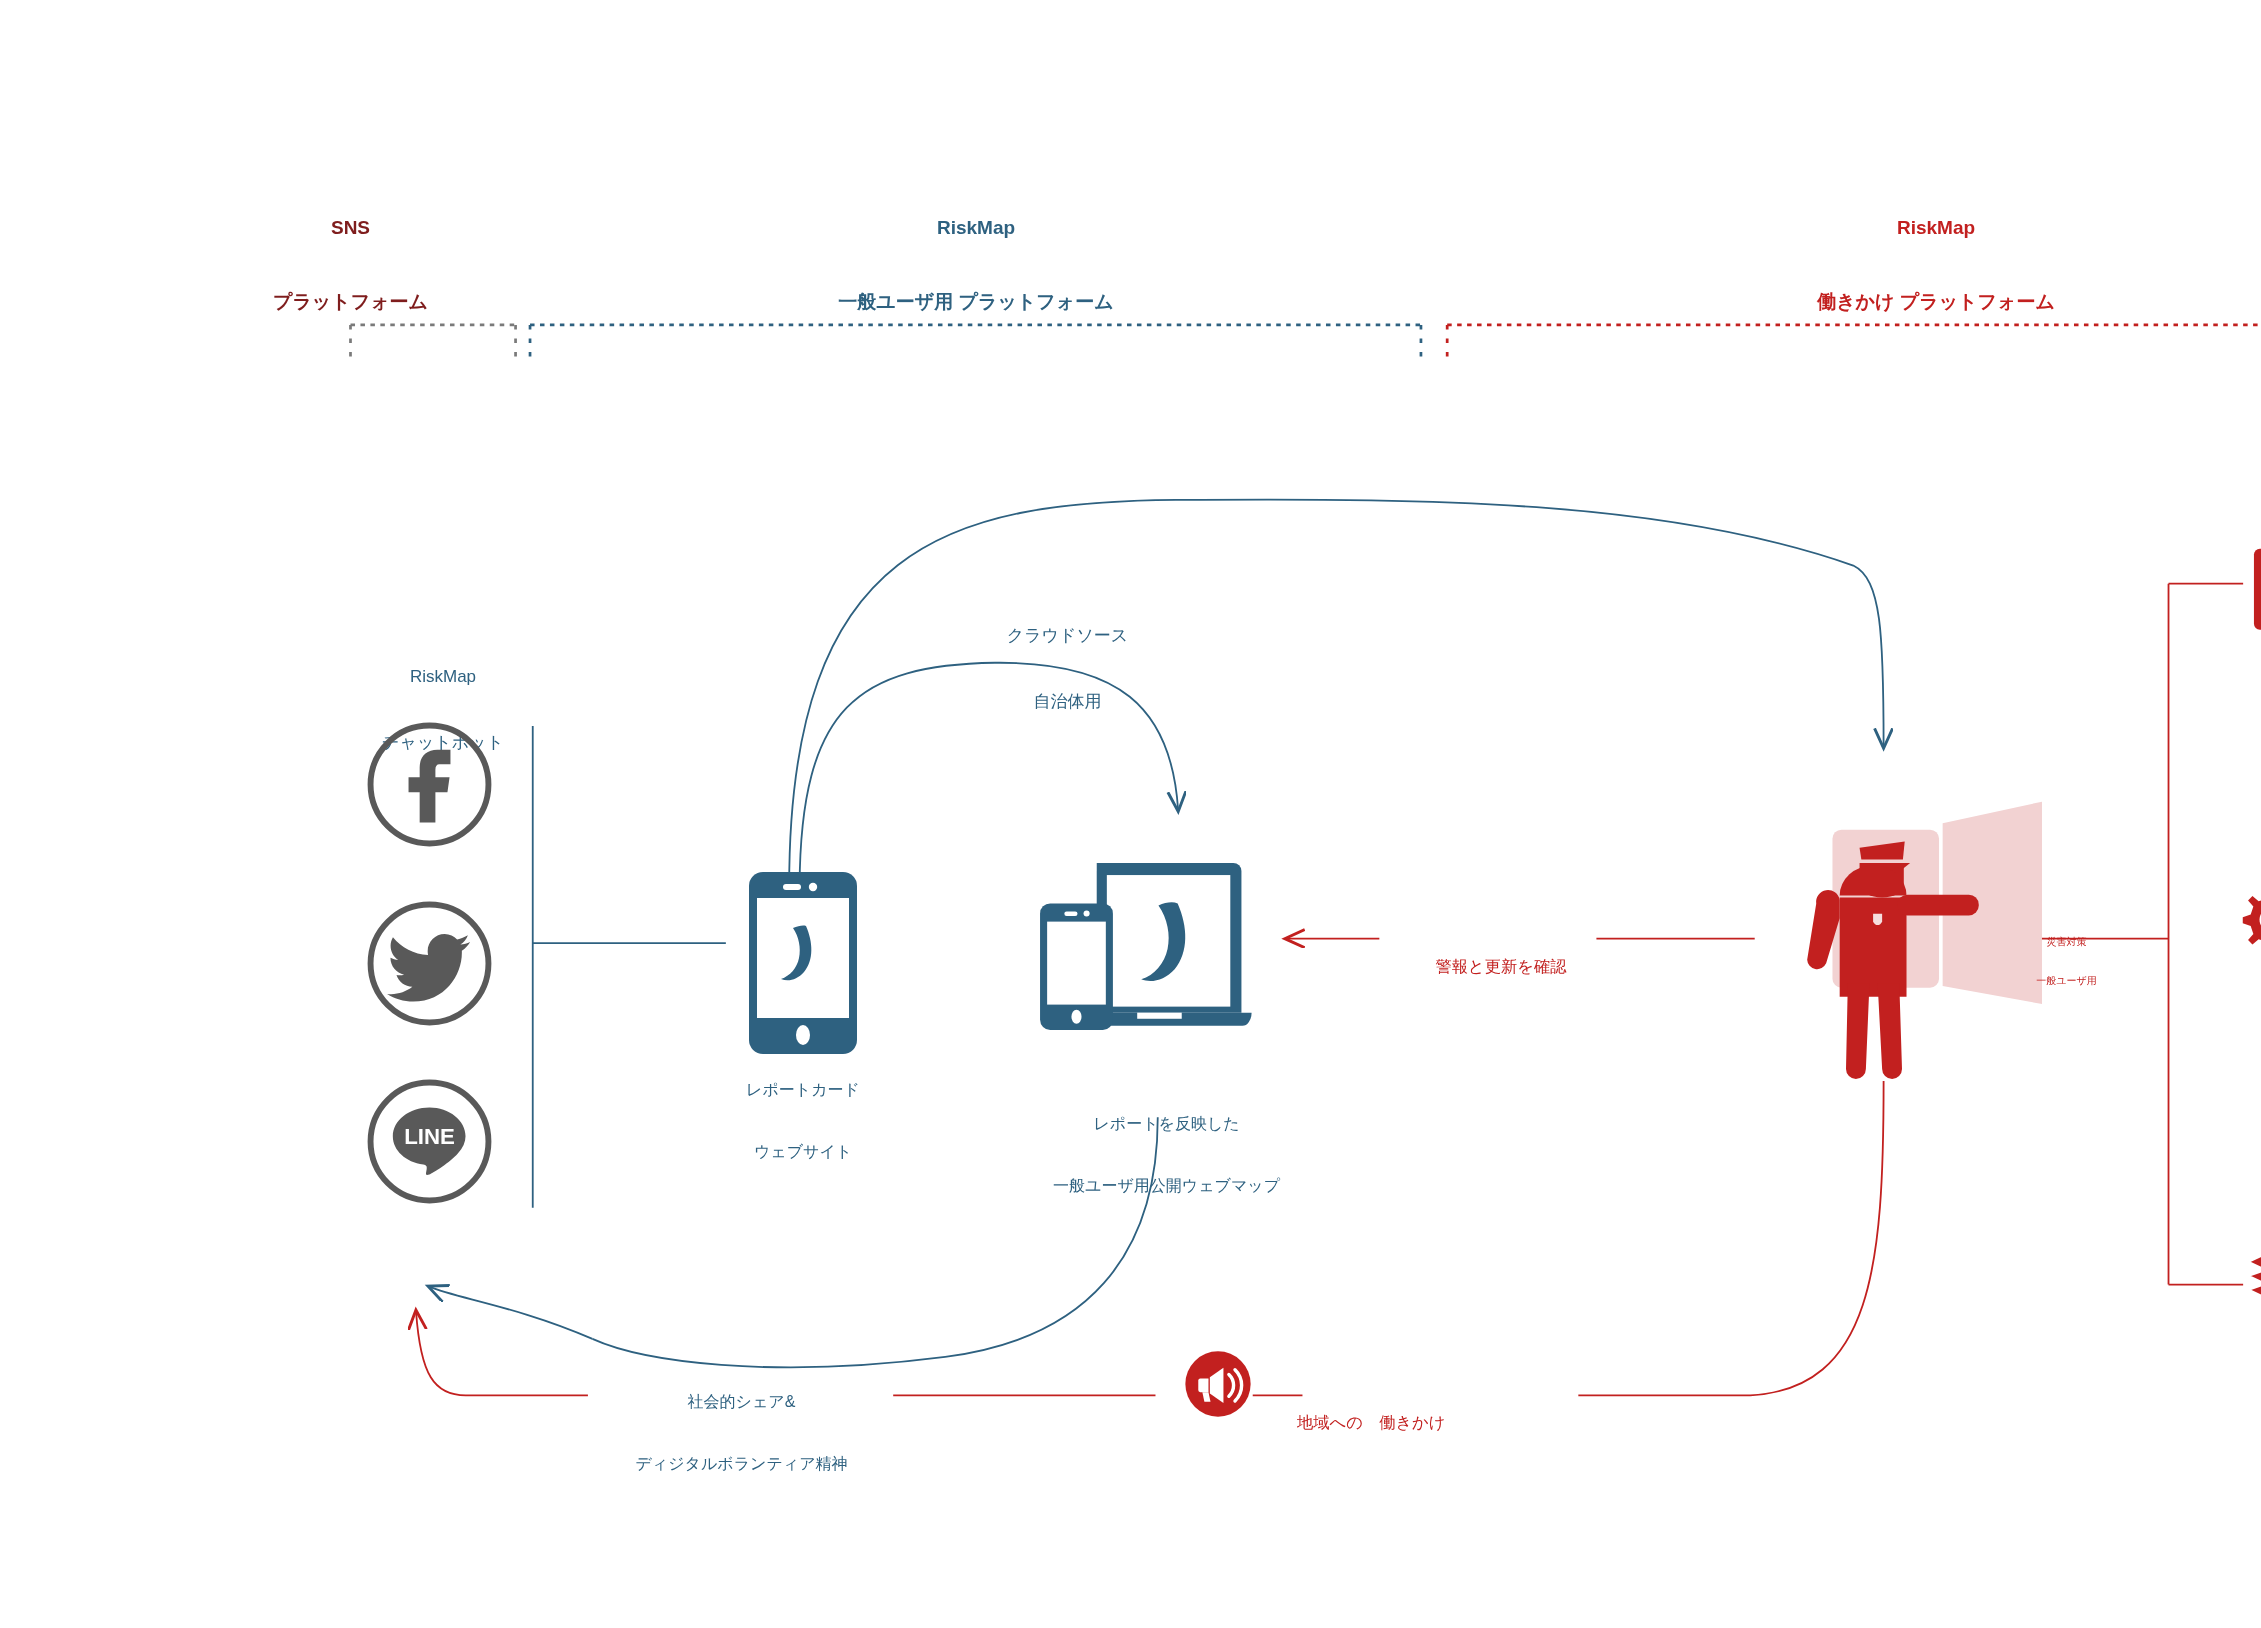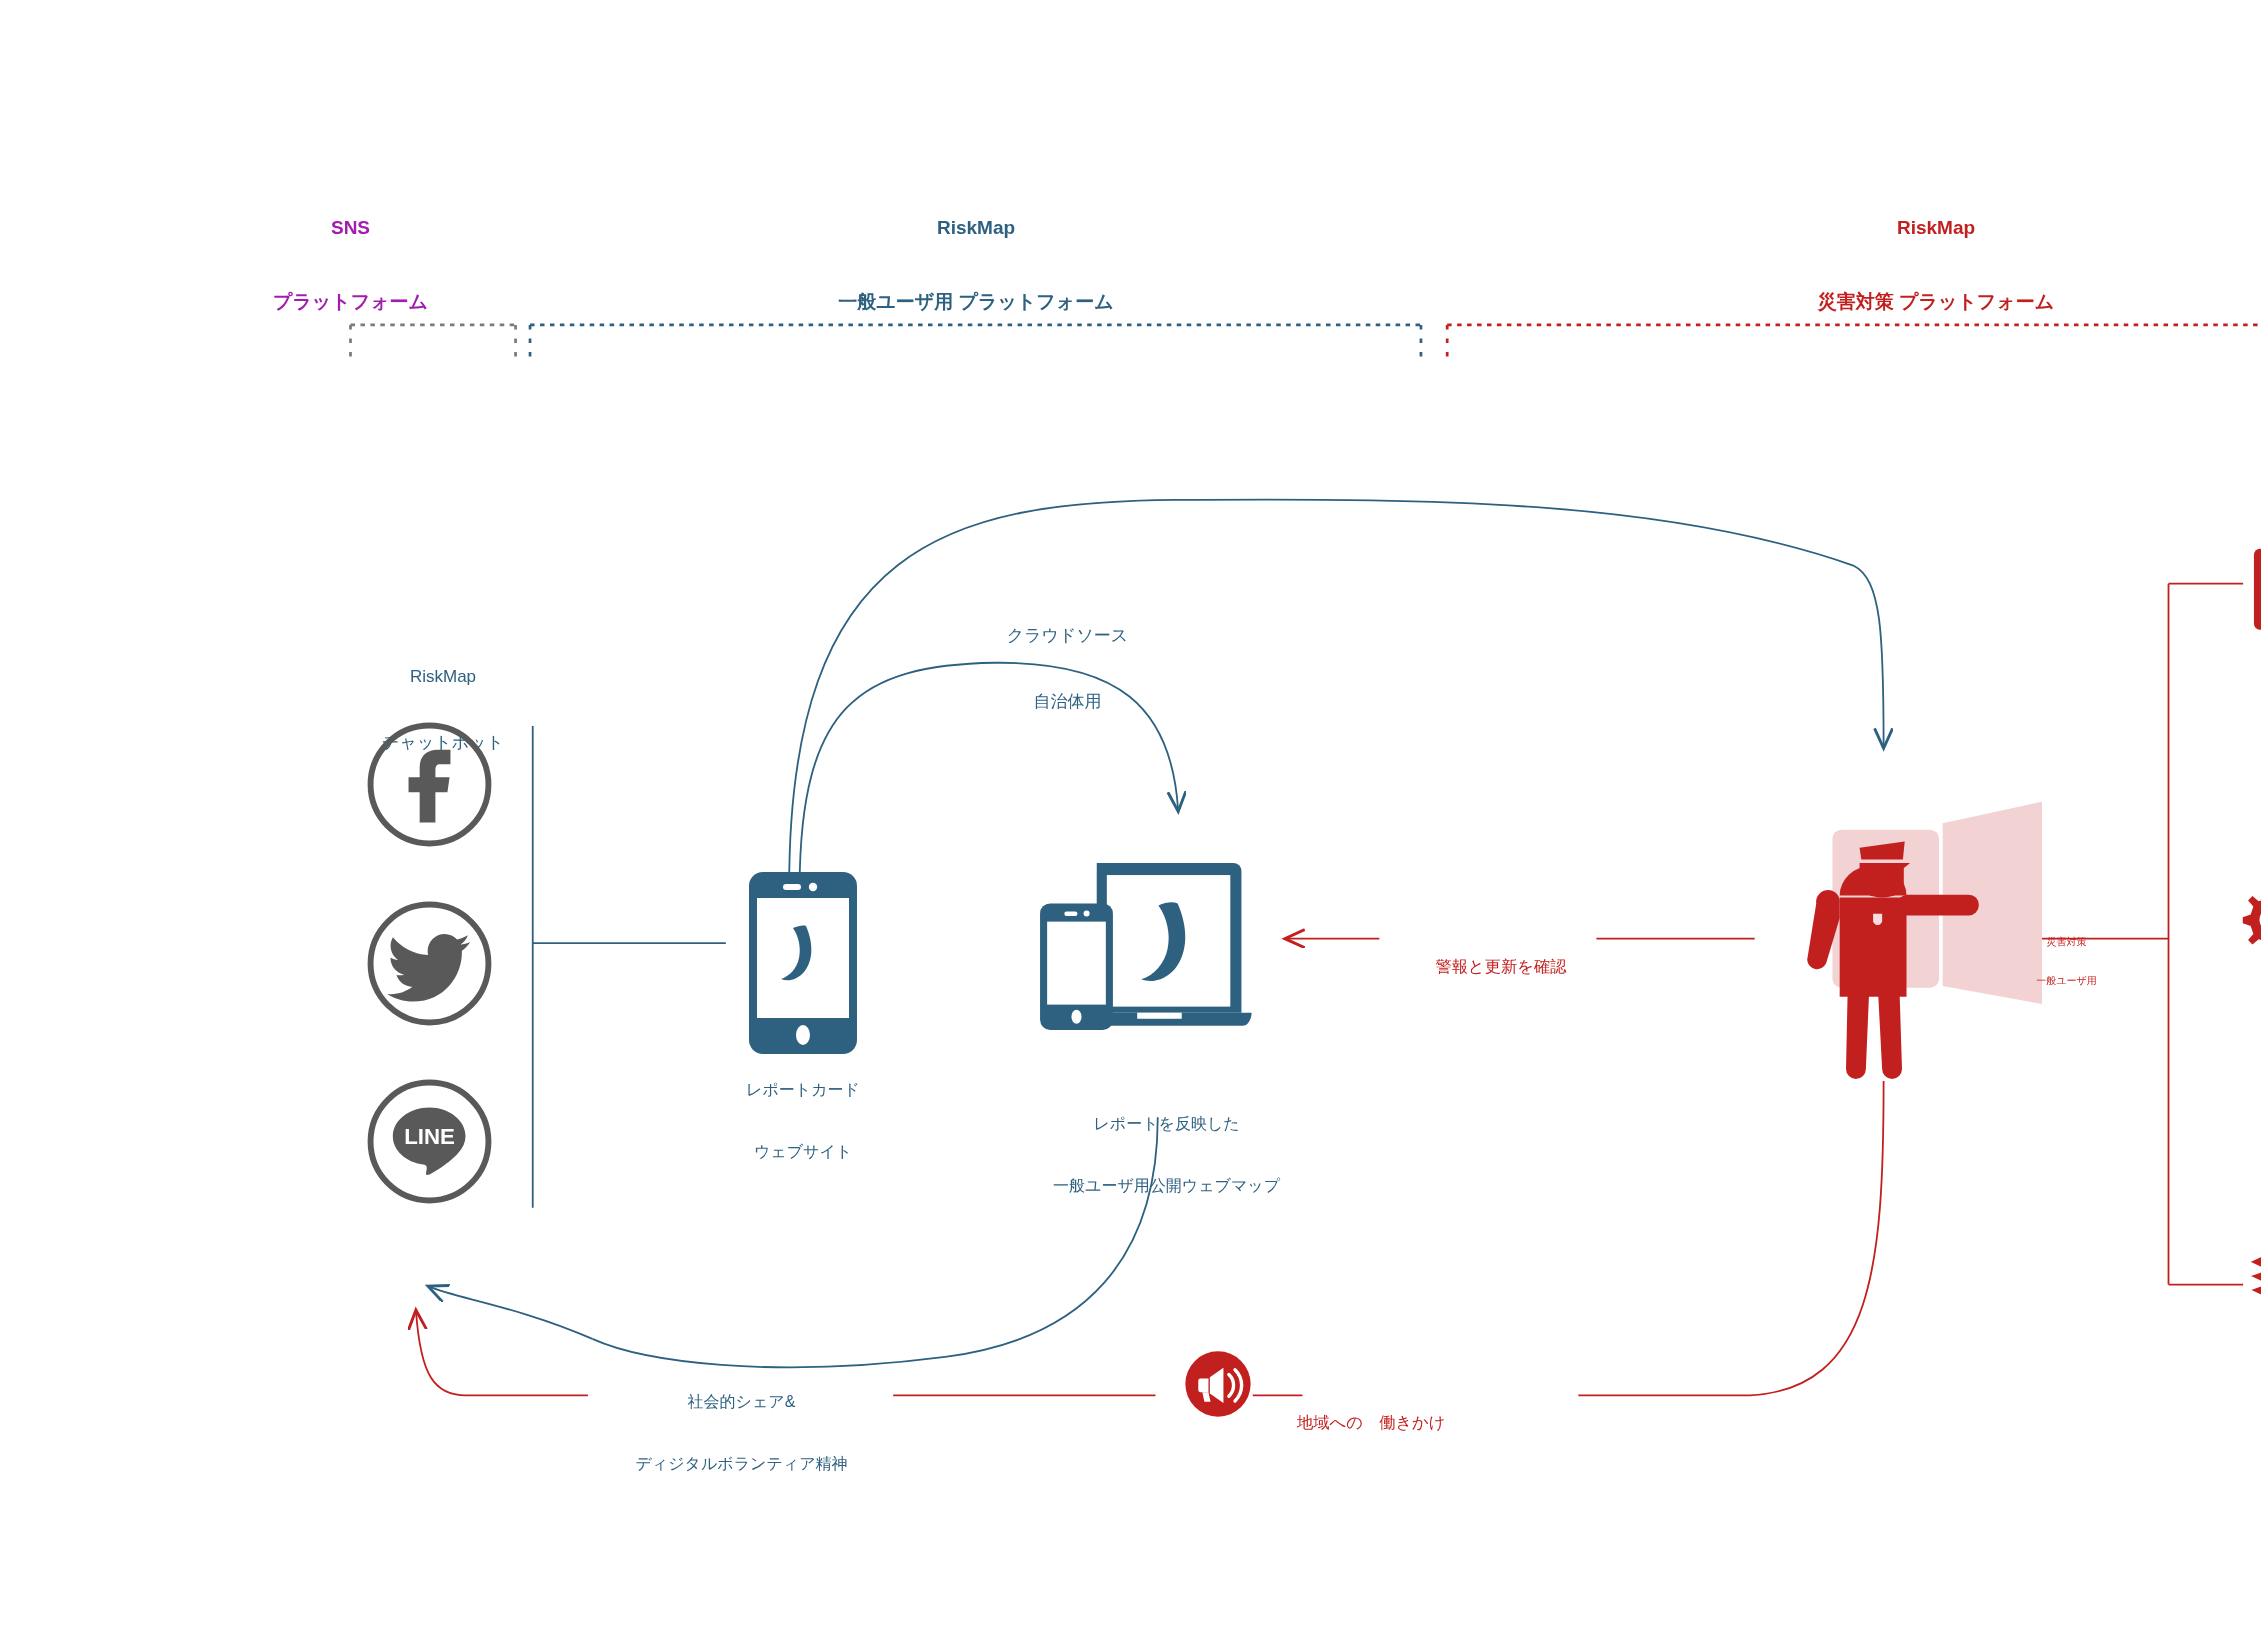--- a/index.html
+++ b/index.html
@@ -6,21 +6,21 @@
   body{
     font-family:"Liberation Sans","DejaVu Sans",sans-serif;
     width:2931px;height:1629px;overflow:hidden;position:relative;
   }
   #stage{position:absolute;left:0;top:0;width:2931px;height:1629px;background:#fff;}
   .abs{position:absolute;}
   .lbl{white-space:pre;line-height:1.30;}
   .center{text-align:center;}
   .blue{color:#2e6180;}
   .red{color:#c2201f;}
-  .gray{color:#a21caf;}
+  .gray{color:#7f1d1d;}
   .bold{font-weight:bold;}
   svg{display:block;overflow:visible;}
   #wires{position:absolute;left:0;top:0;width:2931px;height:1629px;pointer-events:none;}
 </style>
 </head>
 <body>
 
 <div id="stage">
 
   <svg id="wires" viewBox="0 0 6481 3601">
@@ -86,21 +86,21 @@
     <div>プラットフォーム</div>
   </div>
 
   <div class="abs lbl center blue bold" style="left:795px;top:167px;width:362px;font-size:19px;">
     <div>RiskMap</div>
     <div>一般ユーザ用 プラットフォーム</div>
   </div>
 
   <div class="abs lbl center red bold" style="left:1755px;top:167px;width:362px;font-size:19px;">
     <div>RiskMap</div>
-    <div>災害対策 プラットフォーム</div>
+    <div>働きかけ プラットフォーム</div>
   </div>
 
   <div class="abs lbl center blue" style="left:312px;top:622px;width:262px;font-size:17px;">
     <div>RiskMap</div>
     <div>チャットボット</div>
   </div>
 
   <div class="abs" style="left:364px;top:719px;">
     <svg width="131" height="131" viewBox="0 0 100 100">
       <circle cx="50" cy="50" r="45" fill="none" stroke="#595959" stroke-width="4.5"></circle>

